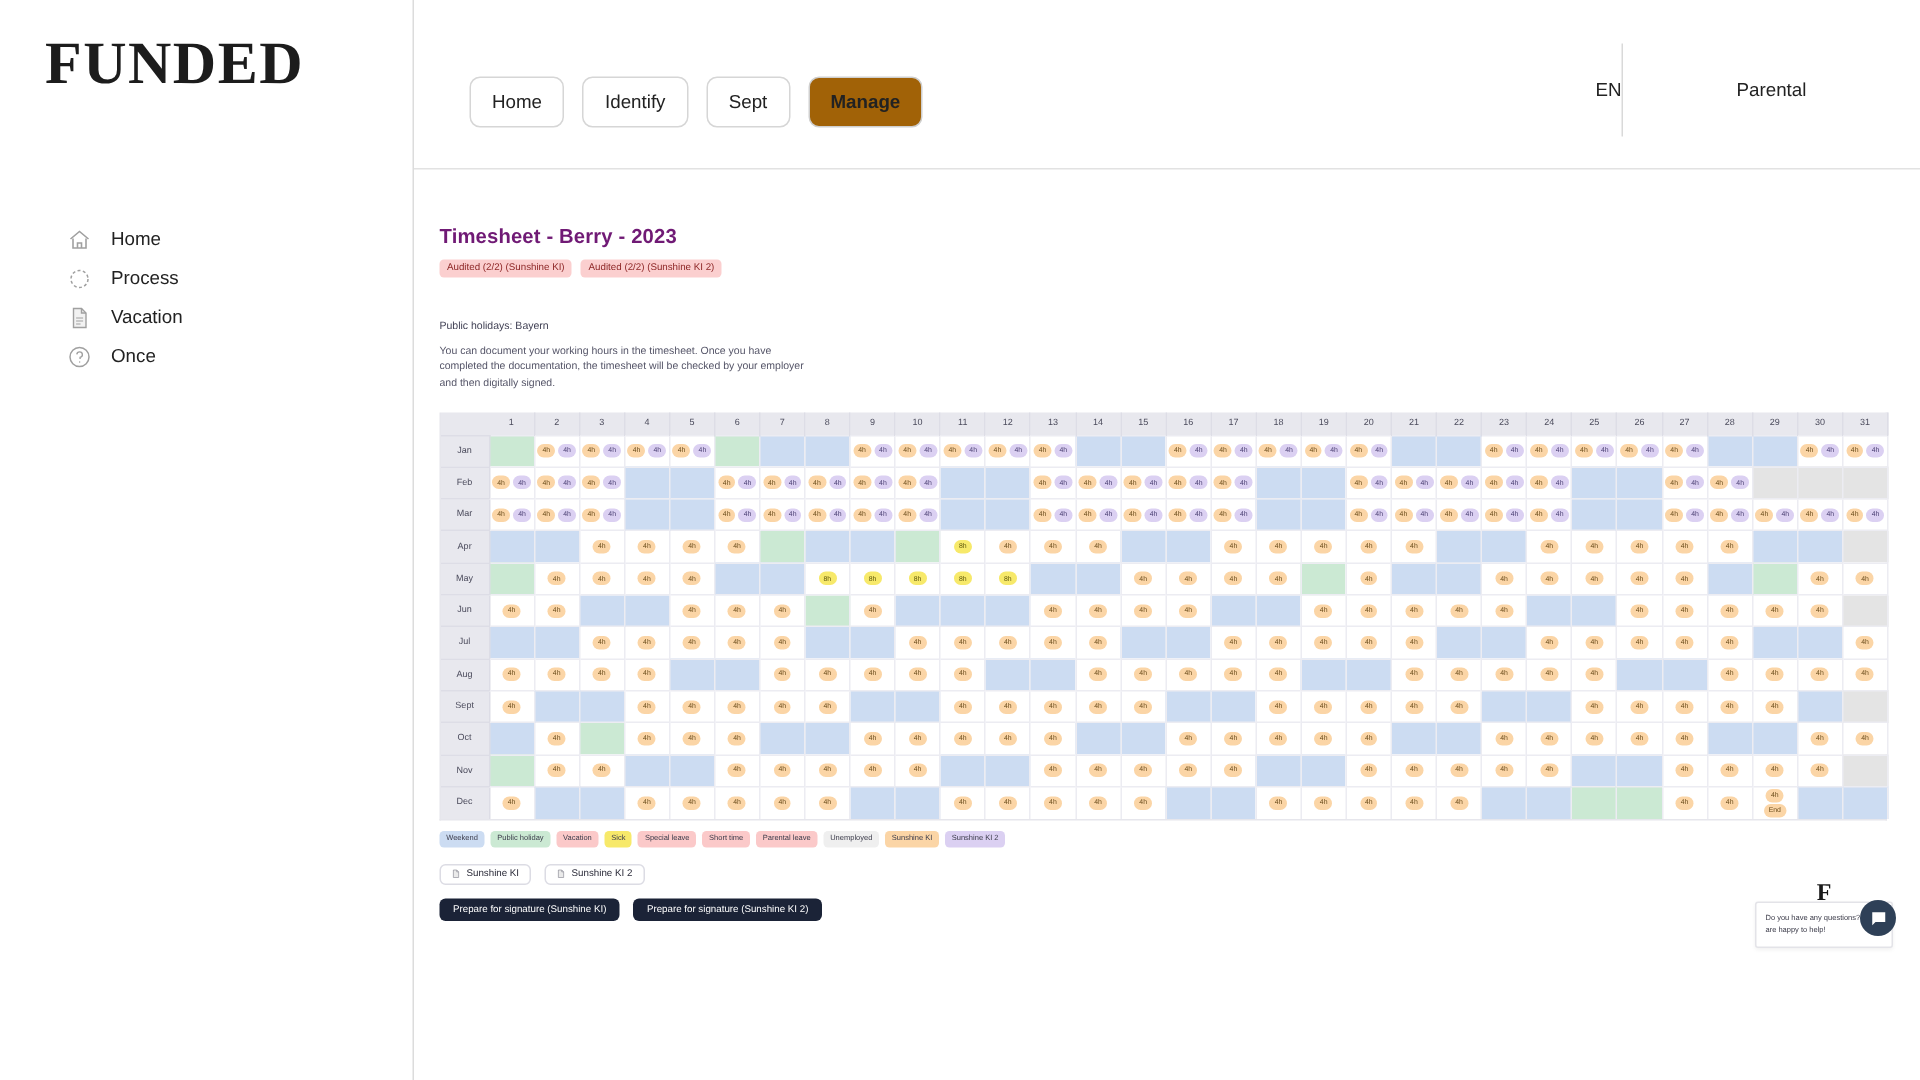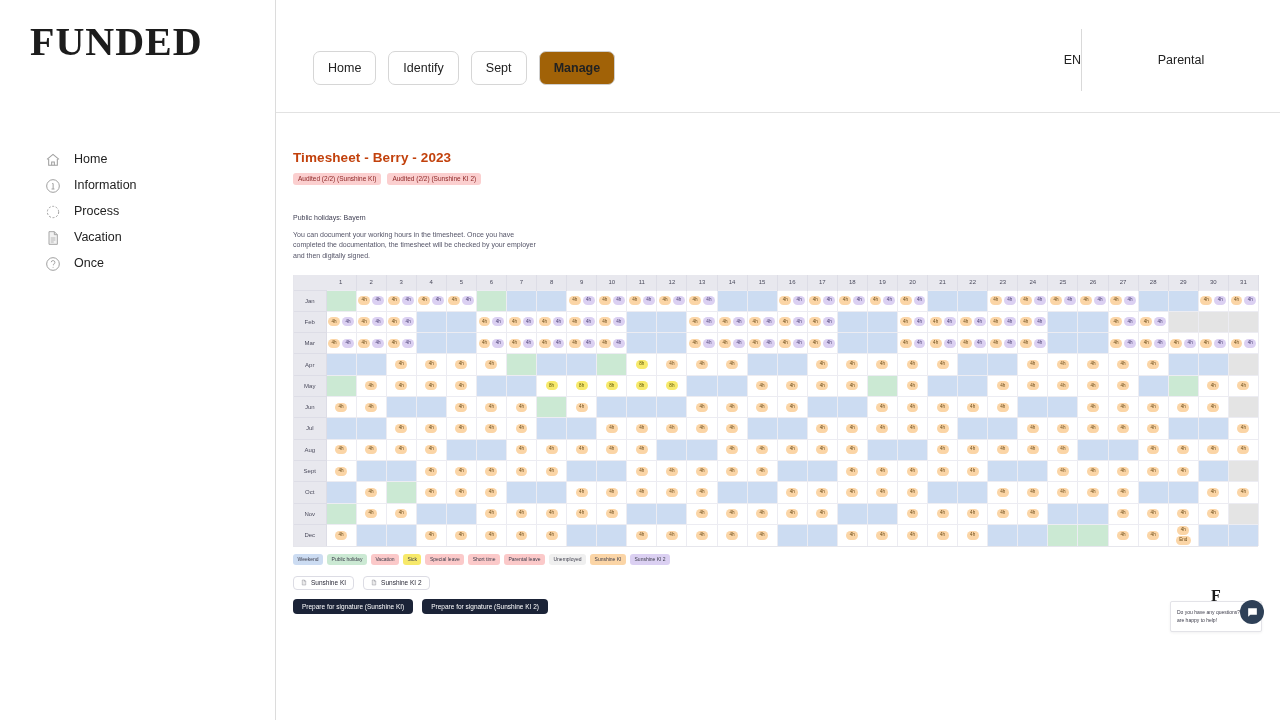--- a/index.html
+++ b/index.html
@@ -66,21 +66,21 @@
   .lang {
     font-size: 12.5px; color: #222; width: 82px; text-align: right; cursor: pointer;
   }
   .tdiv { width: 1px; height: 62px; background: #d9d9d9; }
   .account {
     font-size: 12.5px; color: #222; width: 198px; text-align: center; cursor: pointer;
   }
 
   
   .content { padding: 37px 0 0 17px; }
-  .page-title { font-size: 13.5px; font-weight: bold; color: #c2410c; letter-spacing: .1px; }
+  .page-title { font-size: 13.5px; font-weight: bold; color: #701a75; letter-spacing: .1px; }
   .badges { display: flex; gap: 6px; margin-top: 8px; }
   .badge {
     background: #fbcfcf; color: #8d2727; font-size: 6.5px;
     padding: 2.5px 5px; border-radius: 3px; line-height: 1;
     white-space: nowrap;
   }
   .holidays { margin-top: 29px; font-size: 7px; color: #3e3e52; }
   .descr { margin-top: 9px; font-size: 7px; color: #555568; line-height: 1.55; max-width: 255px; }
 
   
@@ -181,30 +181,20 @@
         <span class="nav-ico">
           <svg width="16" height="16" viewBox="0 0 24 24" fill="none" stroke="#a0a0a0" stroke-width="1.6">
             <path d="M3 11 L12 3.5 L21 11"></path>
               <path d="M5.5 10.5 V20 H18.5 V10.5"></path>
             <path d="M10 20 v-5 h4 v5"></path>
           </svg>
         </span>
         <span class="nav-label">Home</span>
       </div>
 
-      <div class="nav-item">
-        <span class="nav-ico">
-          <svg width="16" height="16" viewBox="0 0 24 24" fill="none" stroke="#a0a0a0" stroke-width="1.5">
-            <circle cx="12" cy="12" r="9.5"></circle>
-              <path d="M10.8 8.3h1.4v8.2"></path>
-              <path d="M9.8 16.5h4.4"></path>
-          </svg>
-        </span>
-        <span class="nav-label">Information</span>
-      </div>
 
       <div class="nav-item">
         <span class="nav-ico">
           <svg width="16" height="16" viewBox="0 0 24 24" fill="none" stroke="#a0a0a0" stroke-width="1.5" stroke-dasharray="3 2.4">
             <circle cx="12" cy="12" r="8.5"></circle>
           </svg>
         </span>
         <span class="nav-label">Process</span>
       </div>
 

